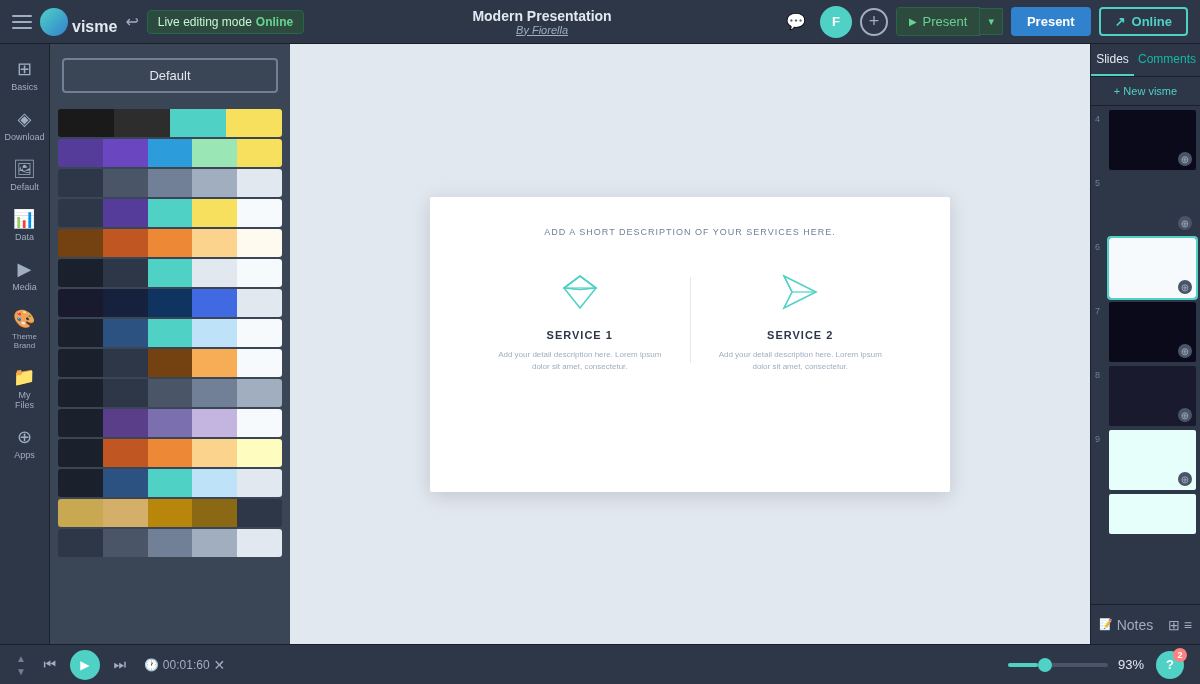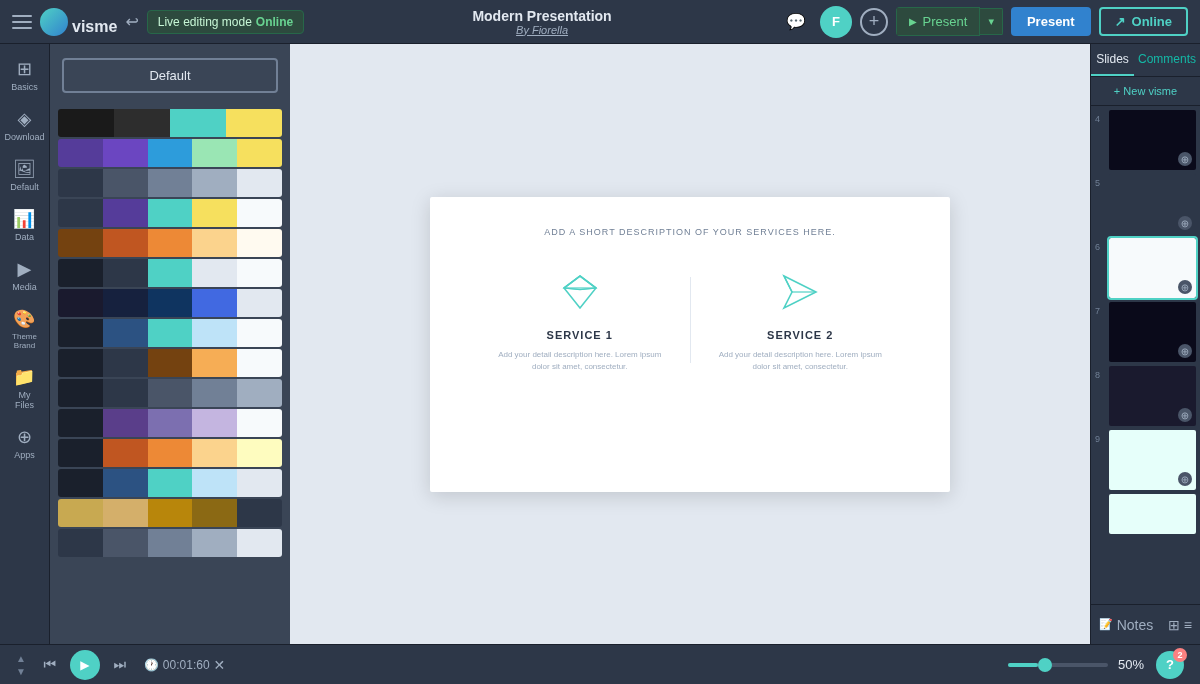--- a/index.html
+++ b/index.html
@@ -416,19 +416,19 @@
     <span>🕐</span>
     <span>00:01:60</span>
     <span class="close-btn">✕</span>
   </div>
   <div class="spacer"></div>
   <div class="zoom-area">
     <div class="zoom-slider">
       <div class="zoom-track-filled"></div>
       <div class="zoom-thumb"></div>
     </div>
-    <span class="zoom-pct">50%</span>
+    <span class="zoom-pct">93%</span>
   </div>
   <div class="help-btn">
     ?
     <div class="help-badge">2</div>
   </div>
 </div>
 
 </body></html>

